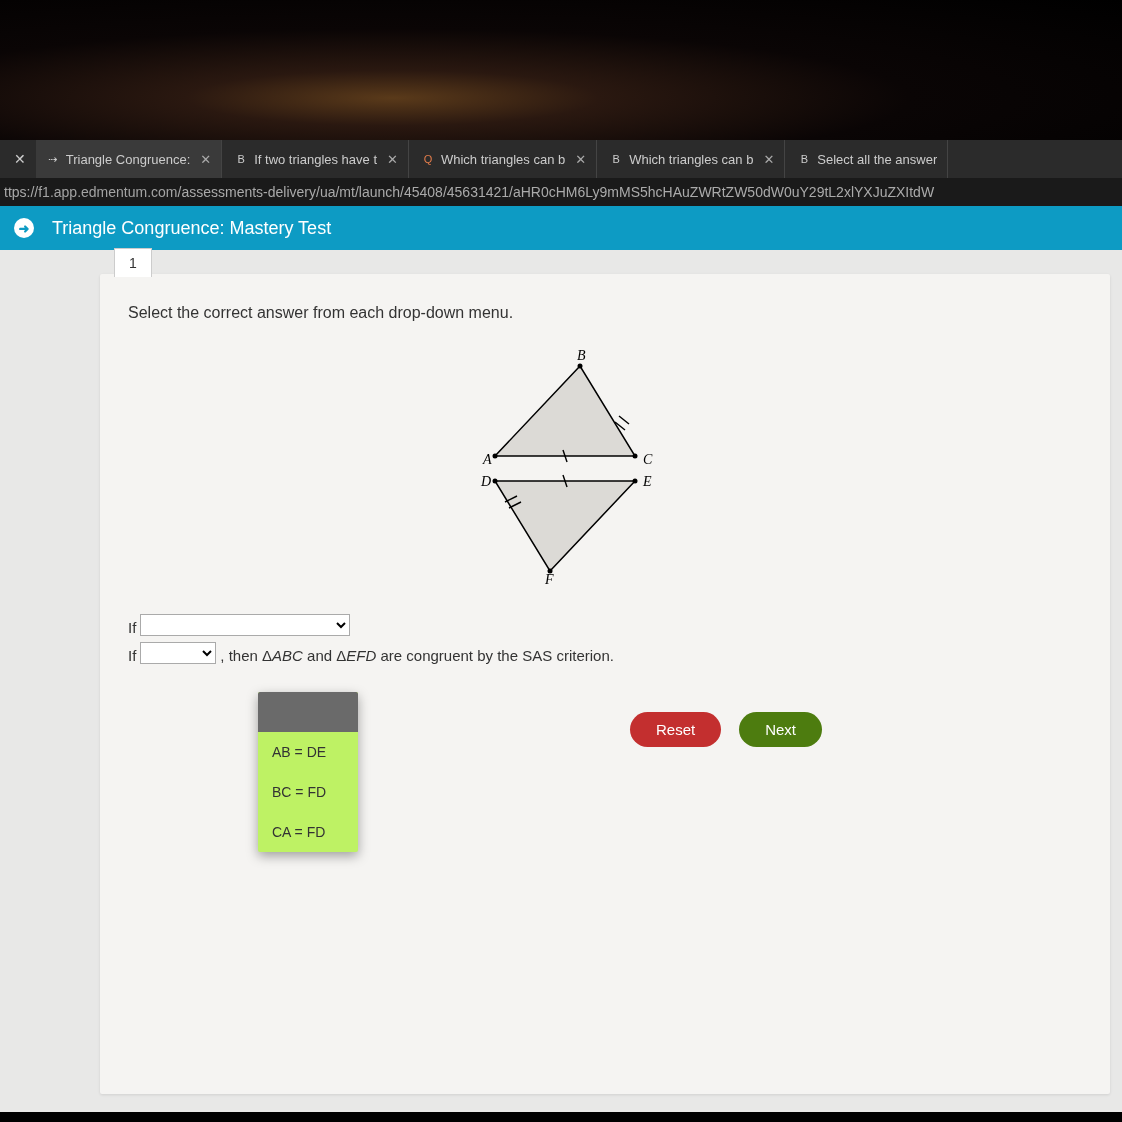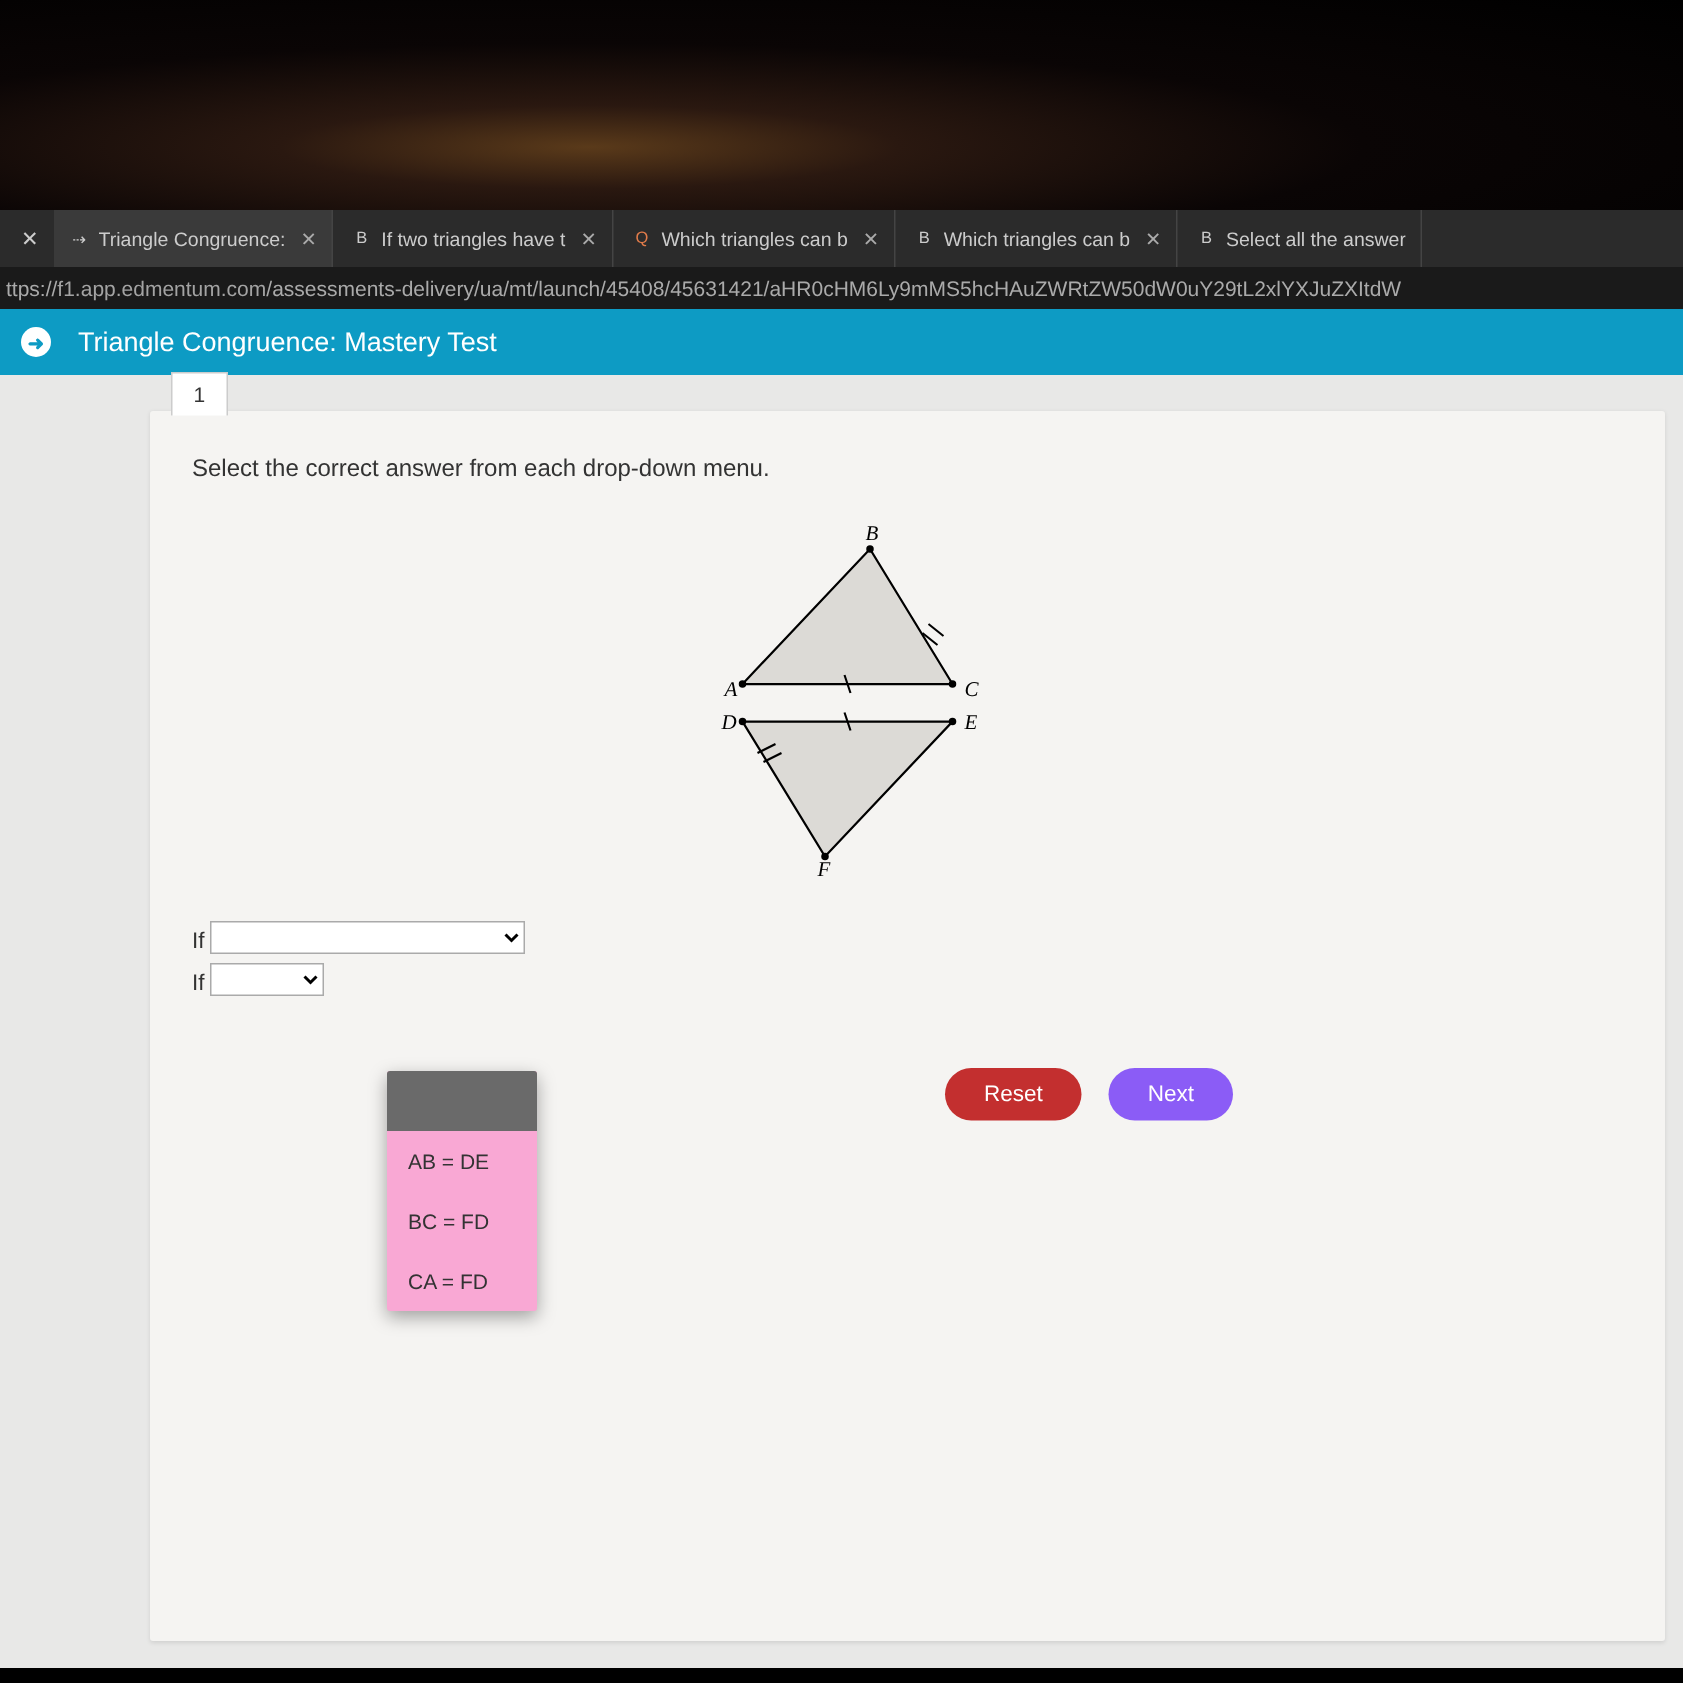--- a/index.html
+++ b/index.html
@@ -127,27 +127,27 @@
   }
   .btn {
     border: none;
     border-radius: 20px;
     padding: 9px 26px;
     font-size: 15px;
     color: #fff;
     cursor: pointer;
   }
   .btn.reset { background: #c32f2f; }
-  .btn.next { background: #8b5cf6; }
+  .btn.next { background: #4d7c0f; }
   .dropdown-pop {
     position: absolute;
     left: 158px;
-    top: 440px;
+    top: 418px;
     width: 100px;
-    background: #f9a8d4;
+    background: #bef264;
     box-shadow: 0 4px 12px rgba(0,0,0,.35);
     border-radius: 2px;
     font-size: 14px;
     overflow: hidden;
   }
   .dropdown-pop .opt {
     padding: 12px 14px;
     color: #333;
     cursor: pointer;
   }
@@ -236,20 +236,23 @@
       </svg>
 
       <div class="stmt-line">
         <span class="if-label">If</span>
         <select class="dd long"></select>
       </div>
 
       <div class="stmt-line">
         <span class="if-label">If</span>
         <select class="dd short"></select>
+        <span>
+          <span>, then Δ</span><span class="tri">ABC</span><span> and Δ</span><span class="tri">EFD</span><span> are congruent by the SAS criterion.</span>
+        </span>
       </div>
 
       <div class="btn-row">
         <button class="btn reset">Reset</button>
         <button class="btn next">Next</button>
       </div>
     </div>
 
     <div class="dropdown-pop">
       <div class="opt blank"></div>

